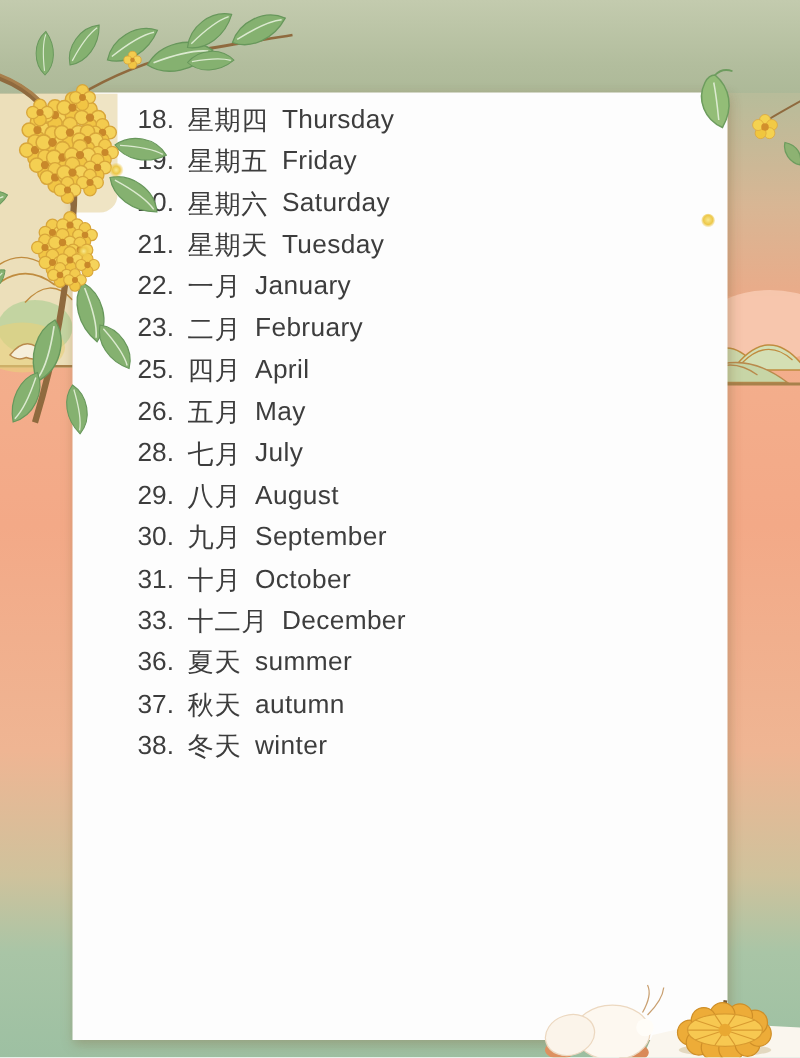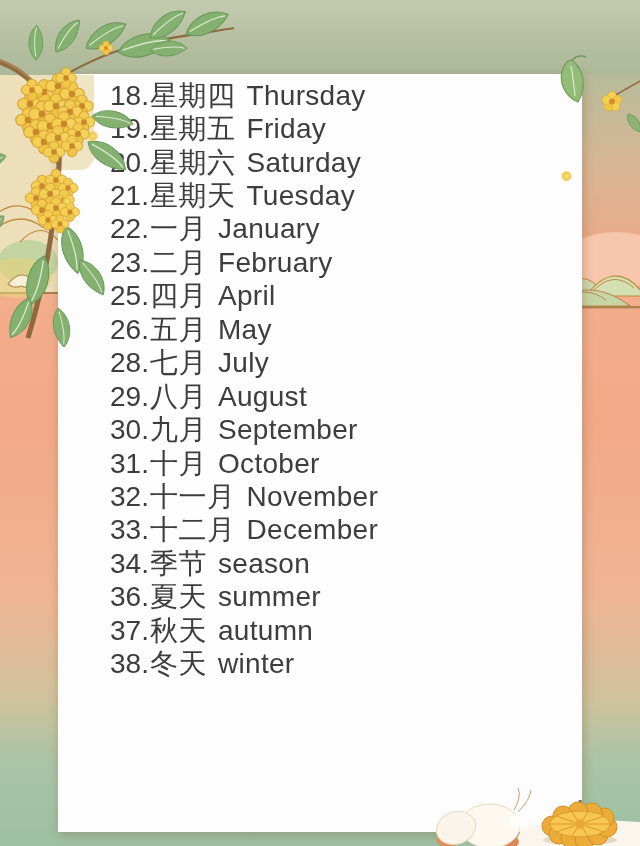--- a/index.html
+++ b/index.html
@@ -21,21 +21,21 @@
   
   #right-upper{position:absolute;left:582px;top:75px;width:58px;height:162px;z-index:1;
     background:linear-gradient(180deg,#b7bc9a 0%,#d8b694 55%,#eaab89 100%);}
   .hillsvg{position:absolute;z-index:2;overflow:visible;}
   
   #card{position:absolute;left:58px;top:74px;width:524px;height:758px;z-index:3;
     background:#fdfdfd;
     box-shadow:0 4px 9px rgba(135,105,65,.30), 4px 0 8px rgba(135,105,65,.12);}
   
   #list{position:absolute;left:52px;top:5px;right:8px;}
-  .row{height:33.45px;display:flex;align-items:center;font-size:28px;color:#3d3d3d;}
+  .row{height:33.45px;display:flex;align-items:center;font-size:21px;color:#3d3d3d;}
   .num{width:40px;flex:0 0 auto;}
   .zh{letter-spacing:.5px;margin-right:11px;white-space:nowrap;}
   .en{letter-spacing:.3px;white-space:nowrap;}
   .overlay{position:absolute;z-index:5;overflow:visible;}
   .dot{position:absolute;z-index:6;border-radius:50%;
     background:radial-gradient(circle at 50% 45%,#f8e88e 0%,#edc84a 45%,rgba(237,200,74,0) 75%);}
 </style>
 </head>
 <body>
 
@@ -134,37 +134,27 @@
           <span class="zh">九月</span>
           <span class="en">September</span>
         </div>
 
         <div class="row">
           <span class="num">31.</span>
           <span class="zh">十月</span>
           <span class="en">October</span>
         </div>
 
-        <div class="row">
-          <span class="num">32.</span>
-          <span class="zh">十一月</span>
-          <span class="en">November</span>
-        </div>
 
         <div class="row">
           <span class="num">33.</span>
           <span class="zh">十二月</span>
           <span class="en">December</span>
         </div>
 
-        <div class="row">
-          <span class="num">34.</span>
-          <span class="zh">季节</span>
-          <span class="en">season</span>
-        </div>
 
 
         <div class="row">
           <span class="num">36.</span>
           <span class="zh">夏天</span>
           <span class="en">summer</span>
         </div>
 
         <div class="row">
           <span class="num">37.</span>

